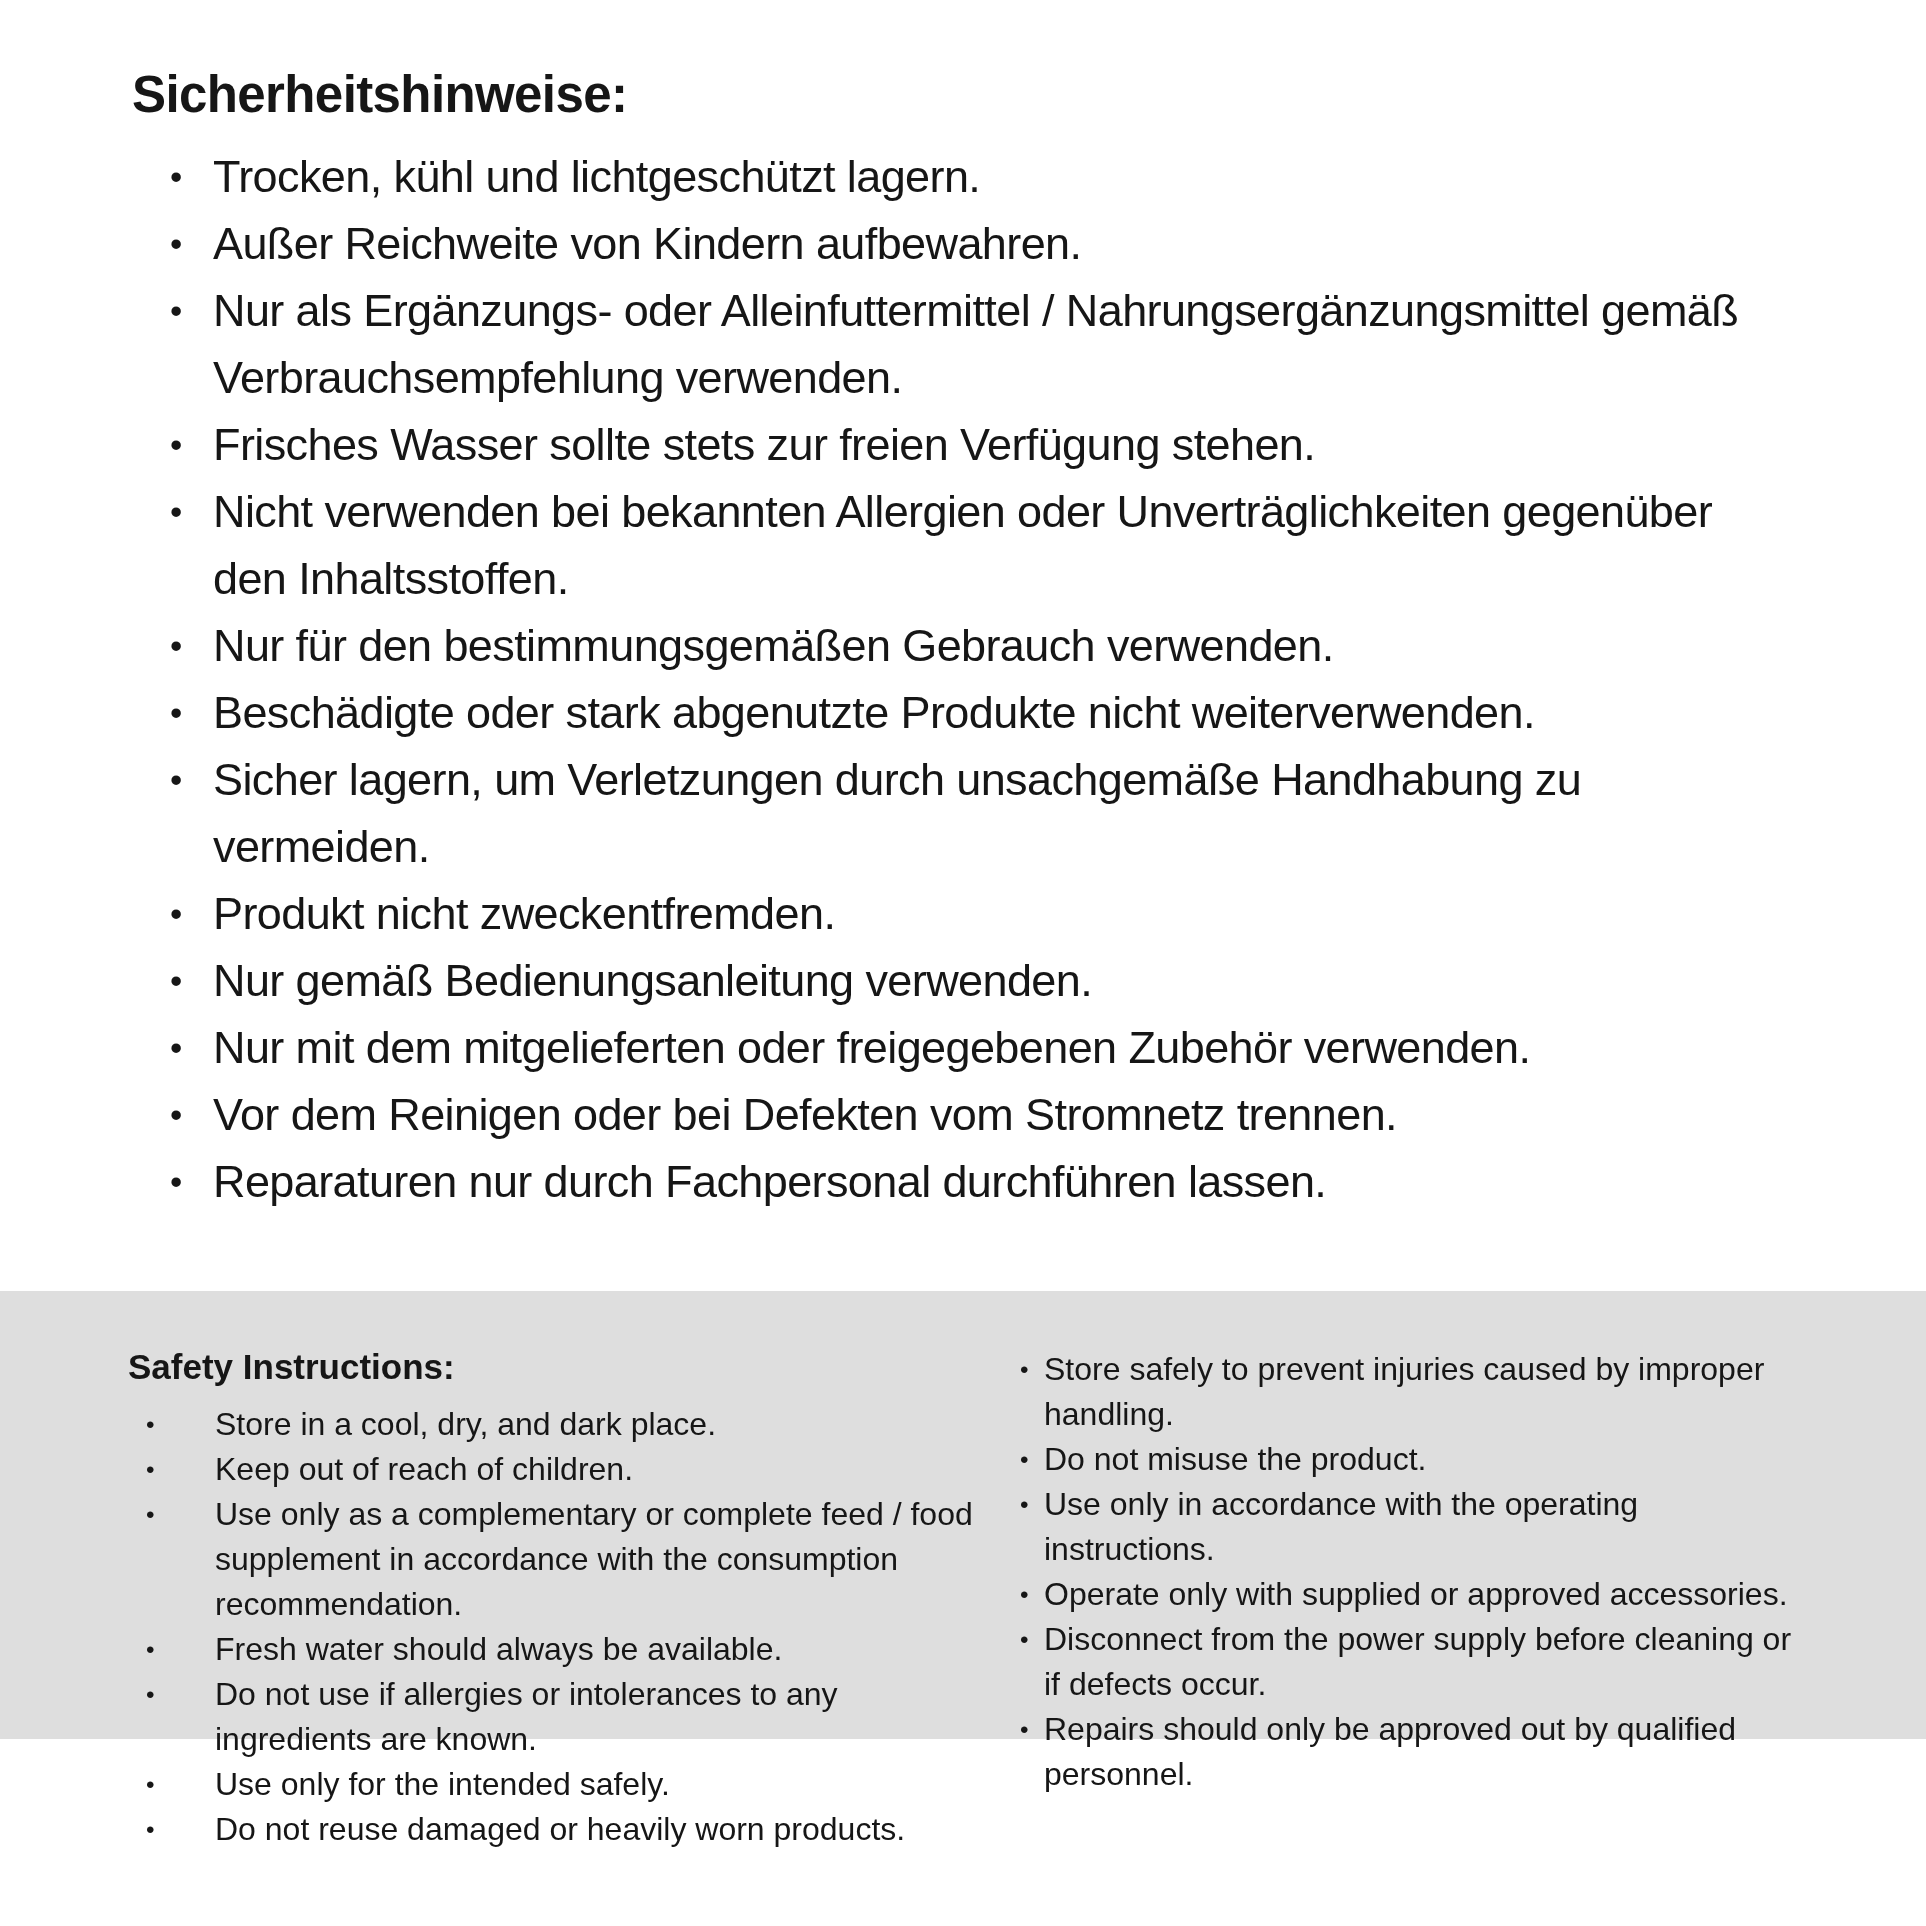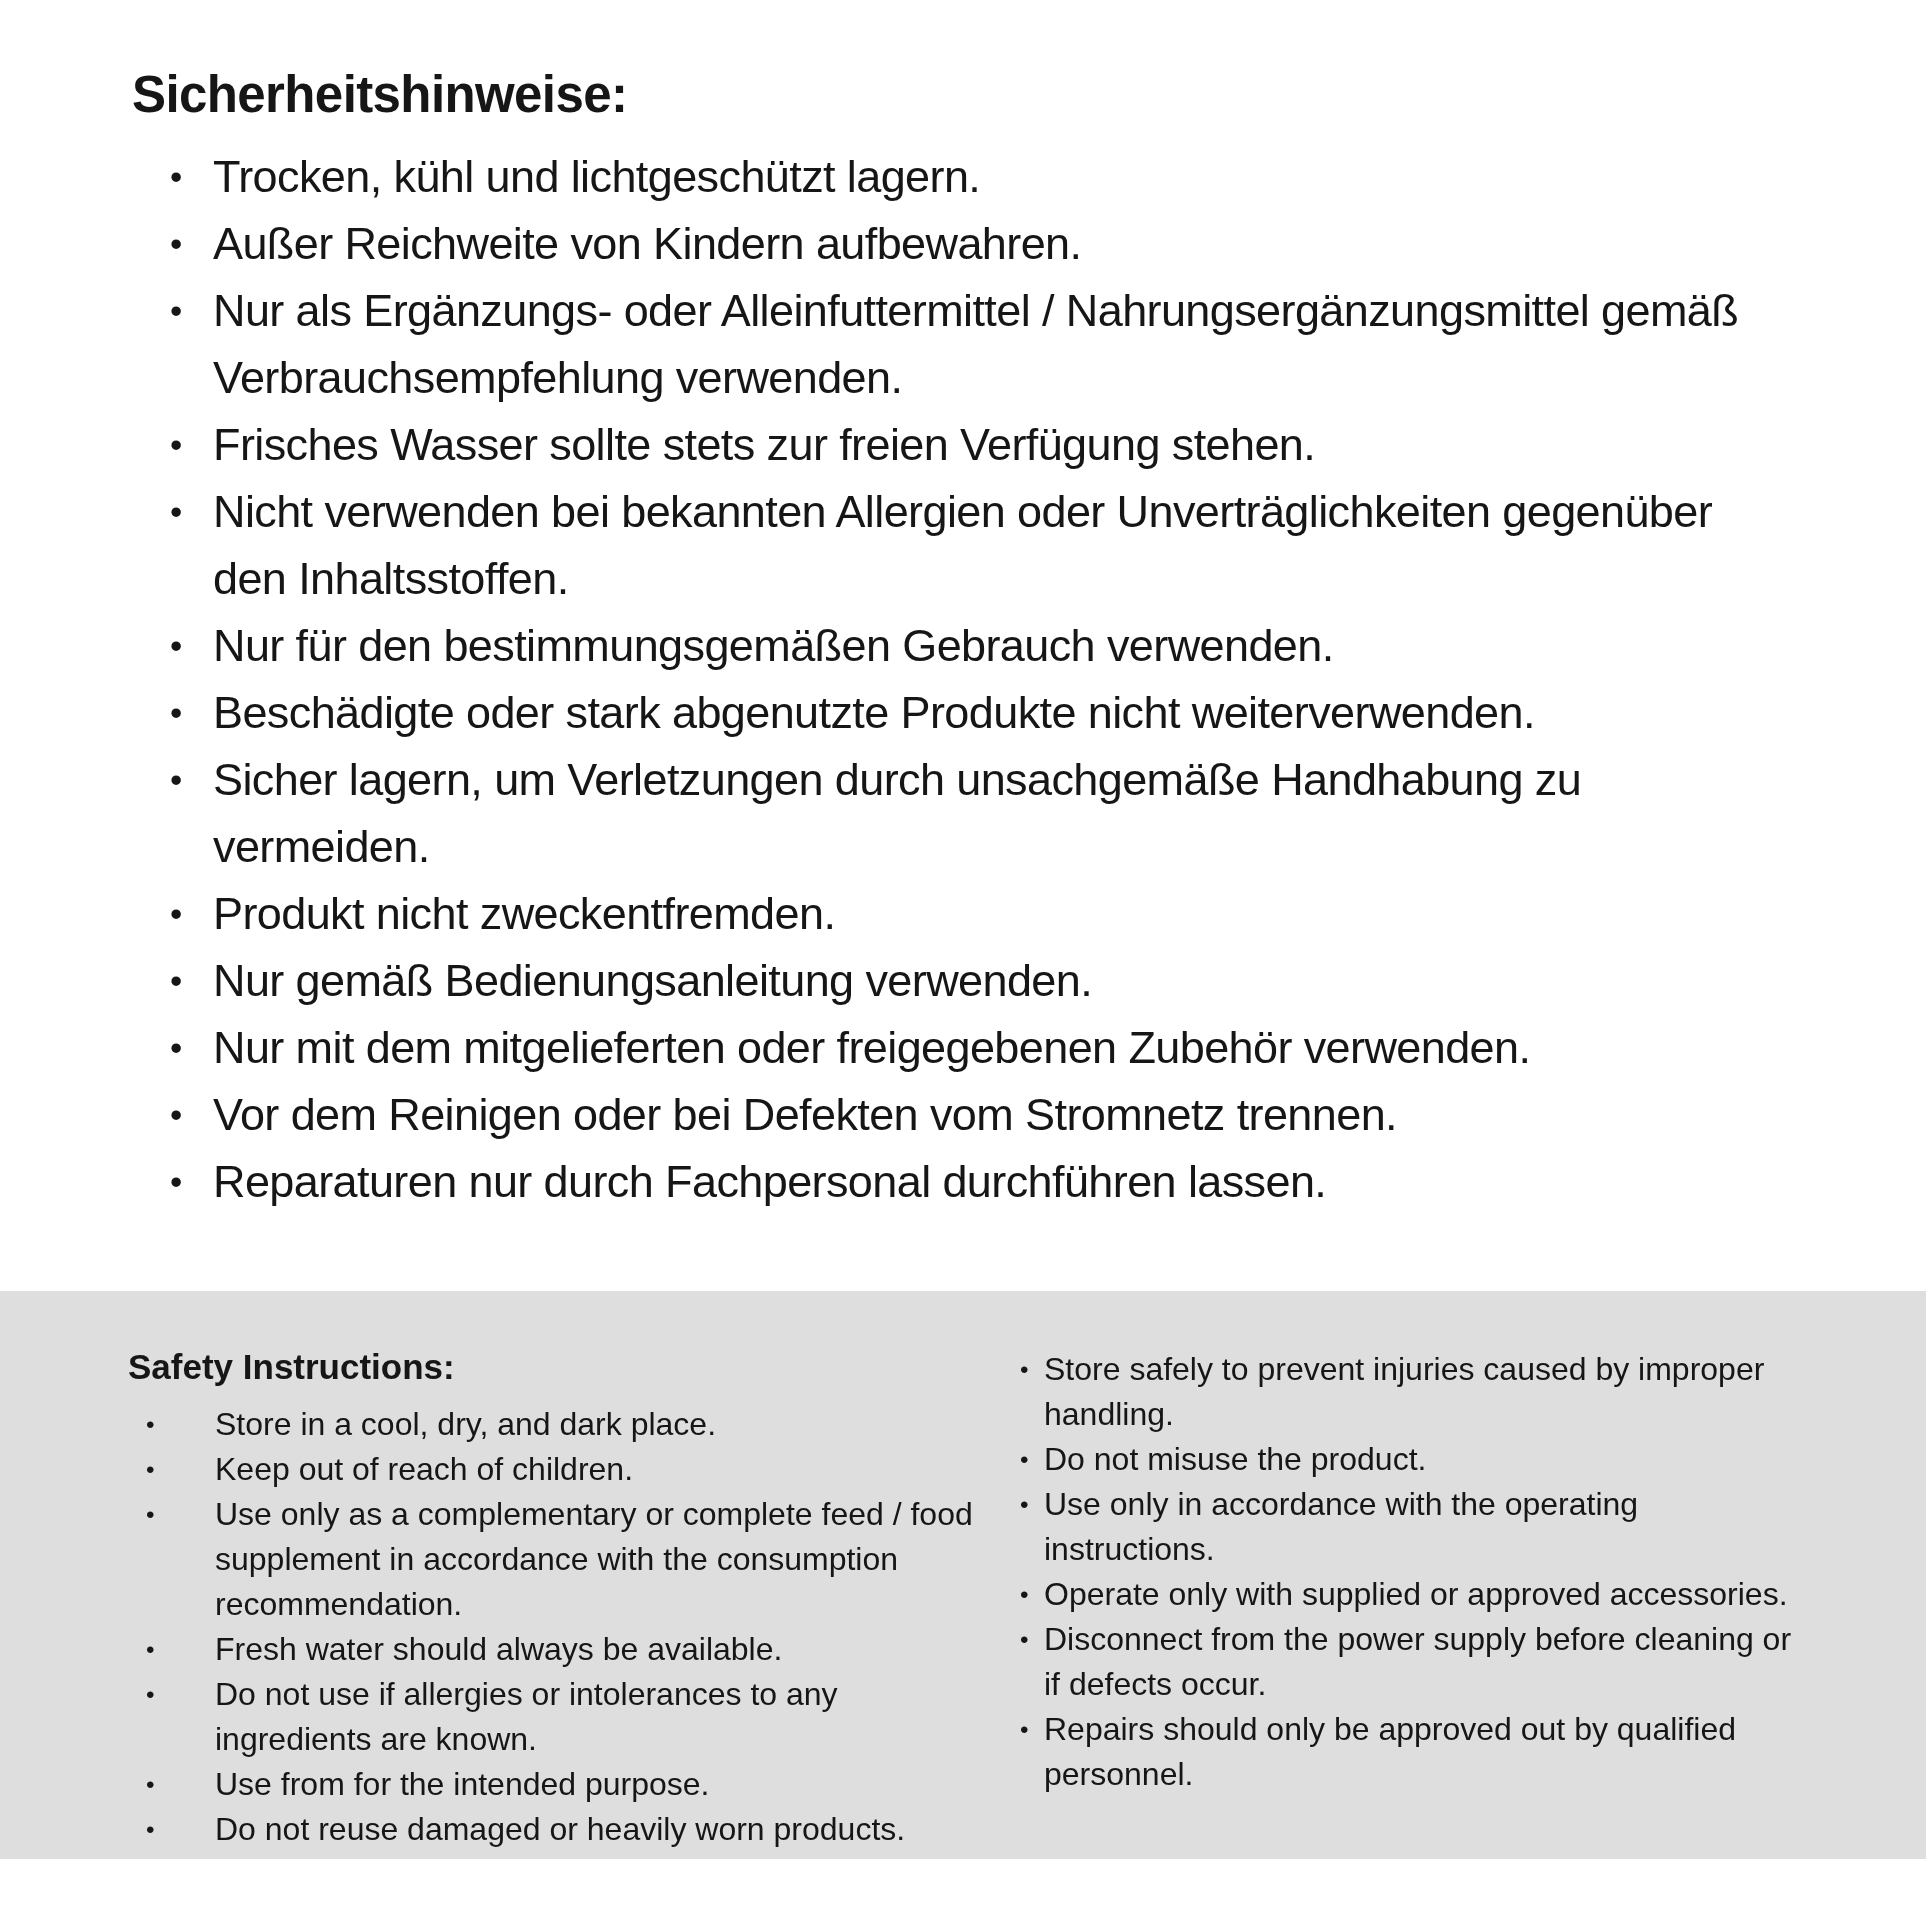--- a/index.html
+++ b/index.html
@@ -55,21 +55,21 @@
   }
   .de-list .li-text {
     display: block;
     max-width: 1541px;
   }
 
   
   .en-section {
     position: absolute;
     left: 0; top: 1291px;
-    width: 1926px; height: 568px;
+    width: 1926px; height: 448px;
     background: #dedede;
   }
   .en-heading {
     position: absolute;
     left: 128px; top: 56px;
     margin: 0;
     font-size: 35px;
     line-height: 40px;
     font-weight: 700;
     white-space: nowrap;
@@ -189,21 +189,21 @@
       <li>
         <span class="bullet">•</span>
         <span class="li-text">Fresh water should always be available.</span>
       </li>
       <li>
         <span class="bullet">•</span>
         <span class="li-text">Do not use if allergies or intolerances to any ingredients are known.</span>
       </li>
       <li>
         <span class="bullet">•</span>
-        <span class="li-text">Use from for the intended purpose.</span>
+        <span class="li-text">Use only for the intended safely.</span>
       </li>
       <li>
         <span class="bullet">•</span>
         <span class="li-text">Do not reuse damaged or heavily worn products.</span>
       </li>
     </ul>
 
     <ul class="en-list en-list-right">
       <li>
         <span class="bullet">•</span>

